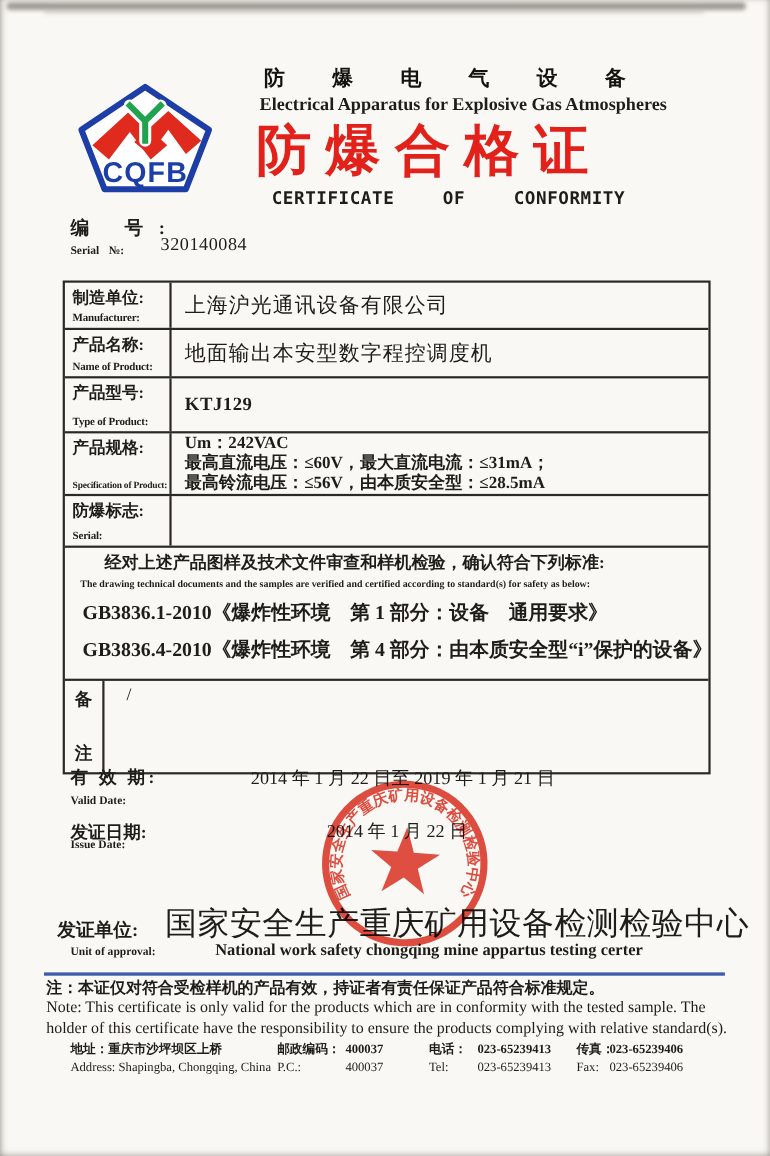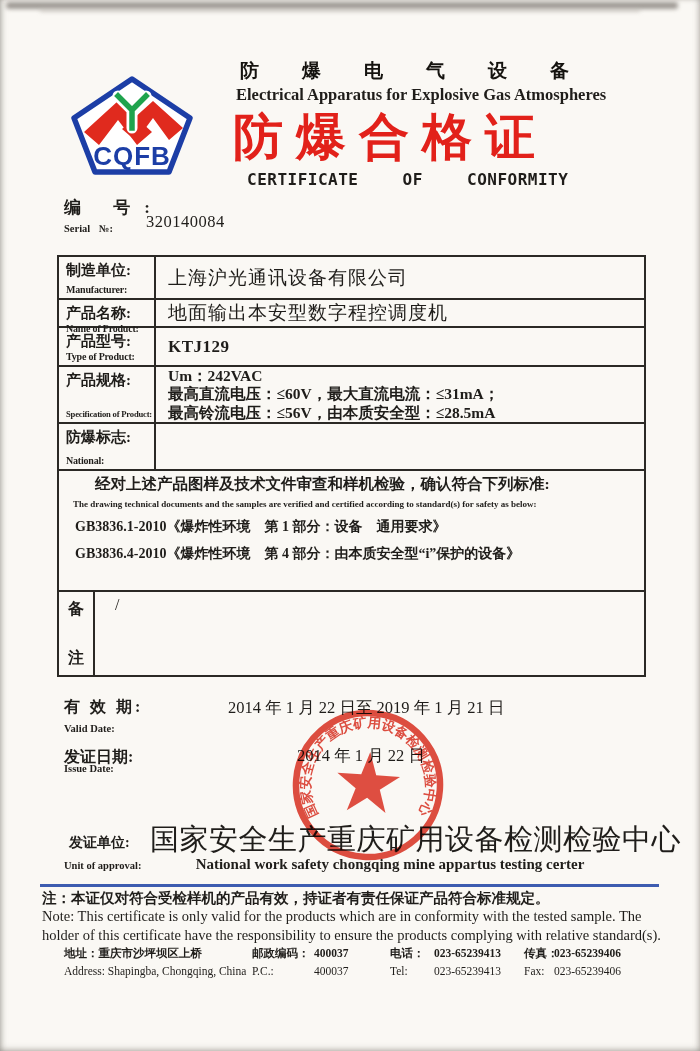--- a/index.html
+++ b/index.html
@@ -44,21 +44,21 @@
   .lcn { font-size:15px; font-weight:bold; white-space:nowrap; }
   .len { font-size:10px; font-weight:bold; white-space:nowrap; letter-spacing:-.2px; }
   .len.tiny { font-size:8.6px; }
   .tval { flex:1; display:flex; flex-direction:column; justify-content:center; padding-left:12px; }
   .v-big { font-size:19px; font-weight:normal; letter-spacing:1px; }
   .v-mono { font-size:17px; font-weight:bold; letter-spacing:.5px; }
   .v-line { font-size:15.5px; font-weight:bold; line-height:18.5px; white-space:nowrap; }
   .std-cell { padding:3px 6px 0 6px; }
   .std-cn { font-size:15.5px; font-weight:bold; padding-left:30px; white-space:nowrap; }
   .std-en { font-size:9px; font-weight:bold; padding-left:8px; margin-top:4px; white-space:nowrap; }
-  .std-item { font-size:14px; font-weight:bold; padding-left:10px; margin-top:9px; white-space:nowrap; }
+  .std-item { font-size:18px; font-weight:bold; padding-left:10px; margin-top:9px; white-space:nowrap; }
   .remark-row { display:flex; height:83px; }
   .remark-label { width:36px; border-right:2px solid #2b2925; display:flex; flex-direction:column;
     justify-content:space-between; align-items:center; padding:7px 0 6px 0;
     font-size:16px; font-weight:bold; }
   .remark-val { flex:1; padding:4px 0 0 20px; font-size:16px; }
 
   
   .lbl-cn { position:absolute; font-size:16px; font-weight:bold; white-space:nowrap; }
   .lbl-en { position:absolute; font-size:10.5px; font-weight:bold; white-space:nowrap; }
   .date-val { position:absolute; font-size:16.5px; white-space:nowrap; }
@@ -115,30 +115,30 @@
   <div class="ctable">
     <div class="trow" style="height:43px">
       <div class="tlabel">
         <div class="lcn">制造单位:</div>
         <div class="len">Manufacturer:</div>
       </div>
       <div class="tval">
           <span class="v-big">上海沪光通讯设备有限公司</span>
         </div>
     </div>
-    <div class="trow" style="height:28px">
+    <div class="trow" style="height:44px">
       <div class="tlabel">
         <div class="lcn">产品名称:</div>
         <div class="len">Name of Product:</div>
       </div>
       <div class="tval">
           <span class="v-big">地面输出本安型数字程控调度机</span>
         </div>
     </div>
-    <div class="trow" style="height:39px">
+    <div class="trow" style="height:50px">
       <div class="tlabel">
         <div class="lcn">产品型号:</div>
         <div class="len">Type of Product:</div>
       </div>
       <div class="tval">
           <span class="v-mono">KTJ129</span>
         </div>
     </div>
     <div class="trow" style="height:57px">
       <div class="tlabel">
@@ -147,21 +147,21 @@
       </div>
       <div class="tval">
         <div class="v-line">Um：242VAC</div>
         <div class="v-line">最高直流电压：≤60V，最大直流电流：≤31mA；</div>
         <div class="v-line">最高铃流电压：≤56V，由本质安全型：≤28.5mA</div>
       </div>
     </div>
     <div class="trow" style="height:47px">
       <div class="tlabel">
         <div class="lcn">防爆标志:</div>
-        <div class="len">National:</div>
+        <div class="len">Serial:</div>
       </div>
     </div>
     <div class="trow std-cell" style="height:121px; display:block">
       <div class="std-cn">经对上述产品图样及技术文件审查和样机检验，确认符合下列标准:</div>
       <div class="std-en">The drawing technical documents and the samples are verified and certified according to standard(s) for safety as below:</div>
       <div class="std-item">GB3836.1-2010《爆炸性环境　第 1 部分：设备　通用要求》</div>
       <div class="std-item">GB3836.4-2010《爆炸性环境　第 4 部分：由本质安全型“i”保护的设备》</div>
     </div>
     <div class="remark-row">
       <div class="remark-label">
@@ -173,21 +173,21 @@
   </div>
 
   <div class="lbl-cn" style="left:64px; top:697px; letter-spacing:3px;">有 效 期:</div>
   <div class="lbl-en" style="left:64px; top:723px;">Valid Date:</div>
   <div class="date-val" style="left:228px; top:697px;">2014 年 1 月 22 日至 2019 年 1 月 21 日</div>
 
   <div class="lbl-cn" style="left:64px; top:747px;">发证日期:</div>
   <div class="lbl-en" style="left:64px; top:736px;margin-top:27px;">Issue Date:</div>
   <div class="date-val" style="left:297px; top:745px;">2014 年 1 月 22 日</div>
 
-  <div class="lbl-cn" style="left:69px; top:834px; font-size:14px;">发证单位:</div>
+  <div class="lbl-cn" style="left:52px; top:834px; font-size:17px;">发证单位:</div>
   <div class="lbl-en" style="left:64px; top:860px;">Unit of approval:</div>
   <div class="appr-cn">国家安全生产重庆矿用设备检测检验中心</div>
   <div class="appr-en">National work safety chongqing mine appartus testing certer</div>
 
   <div class="stamp">
     <svg width="160" height="160" viewBox="-80 -80 160 160">
       <g transform="rotate(4)">
         <circle cx="0" cy="0" r="72" fill="none" stroke="#dd3628" stroke-width="6.5"></circle>
         <polygon fill="#e0382a" points="0,-33 -7.5,-10.3 -31.4,-10.2 -12.1,4 -19.4,26.7 0,12.8 19.4,26.7 12.1,4 31.4,-10.2 7.5,-10.3"></polygon>
         <path id="sealArc" d="M -47.5 33.5 A 58 58 0 1 1 47.5 33.5" fill="none"></path>

